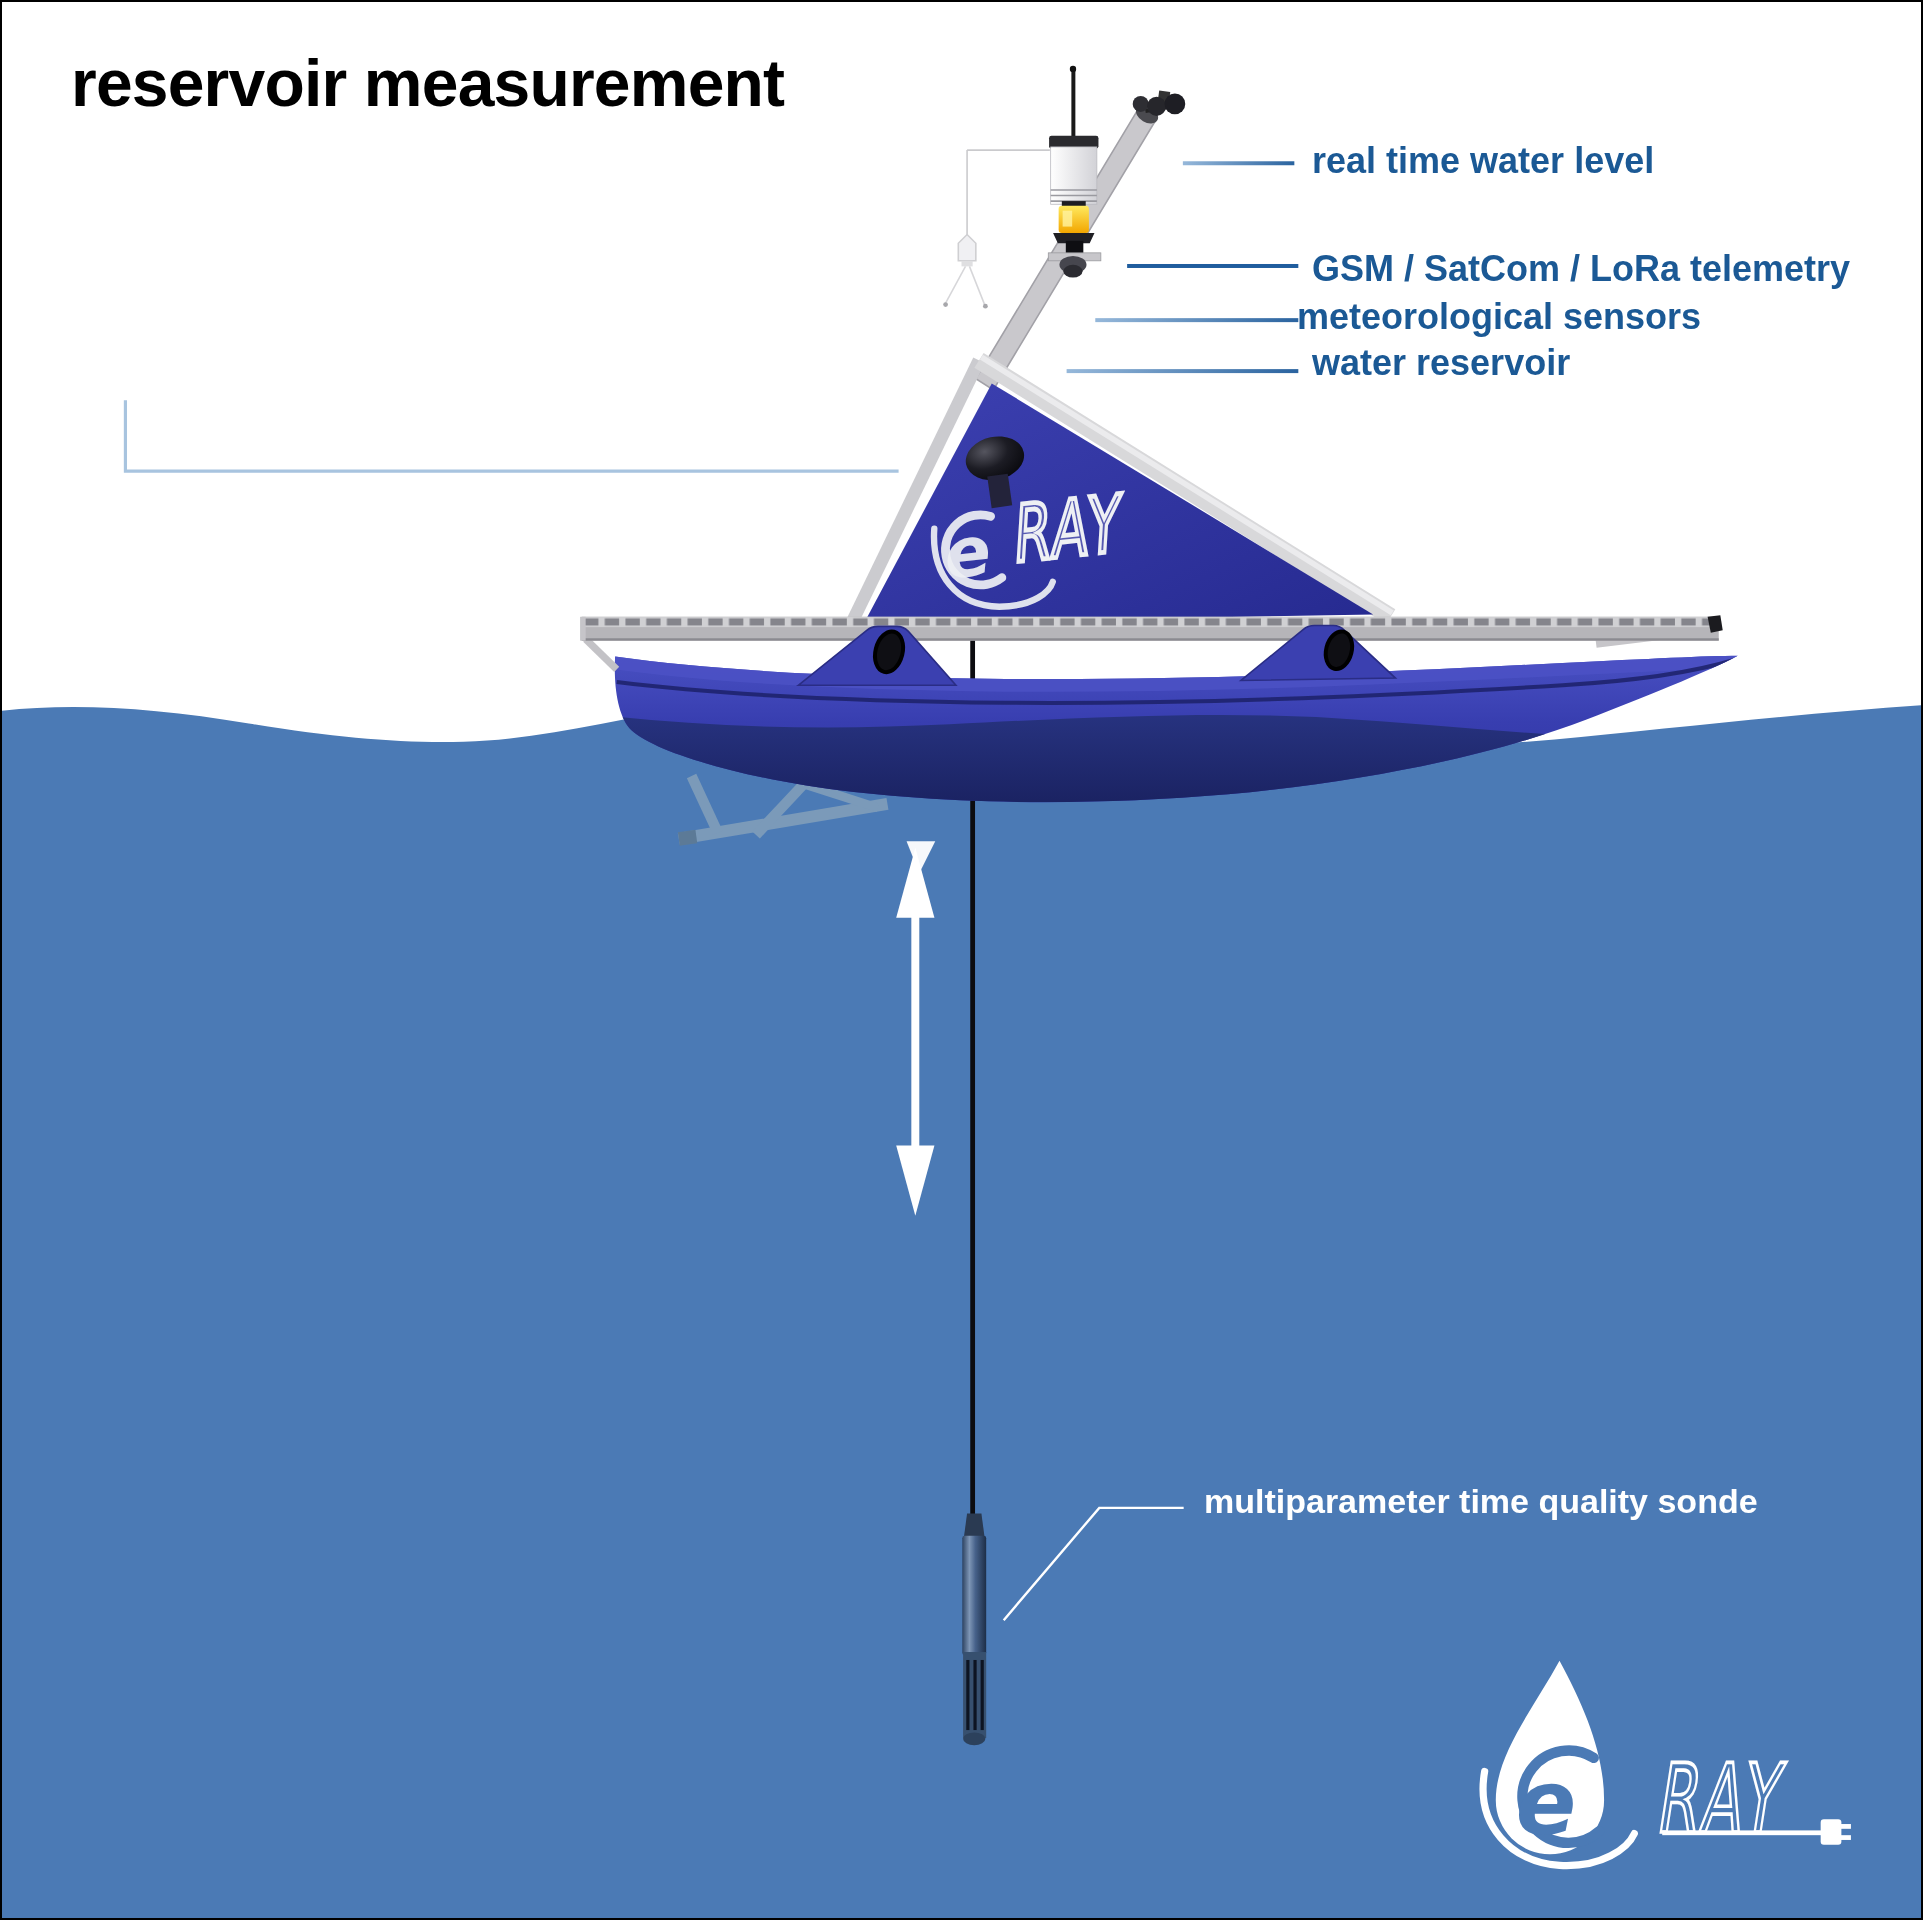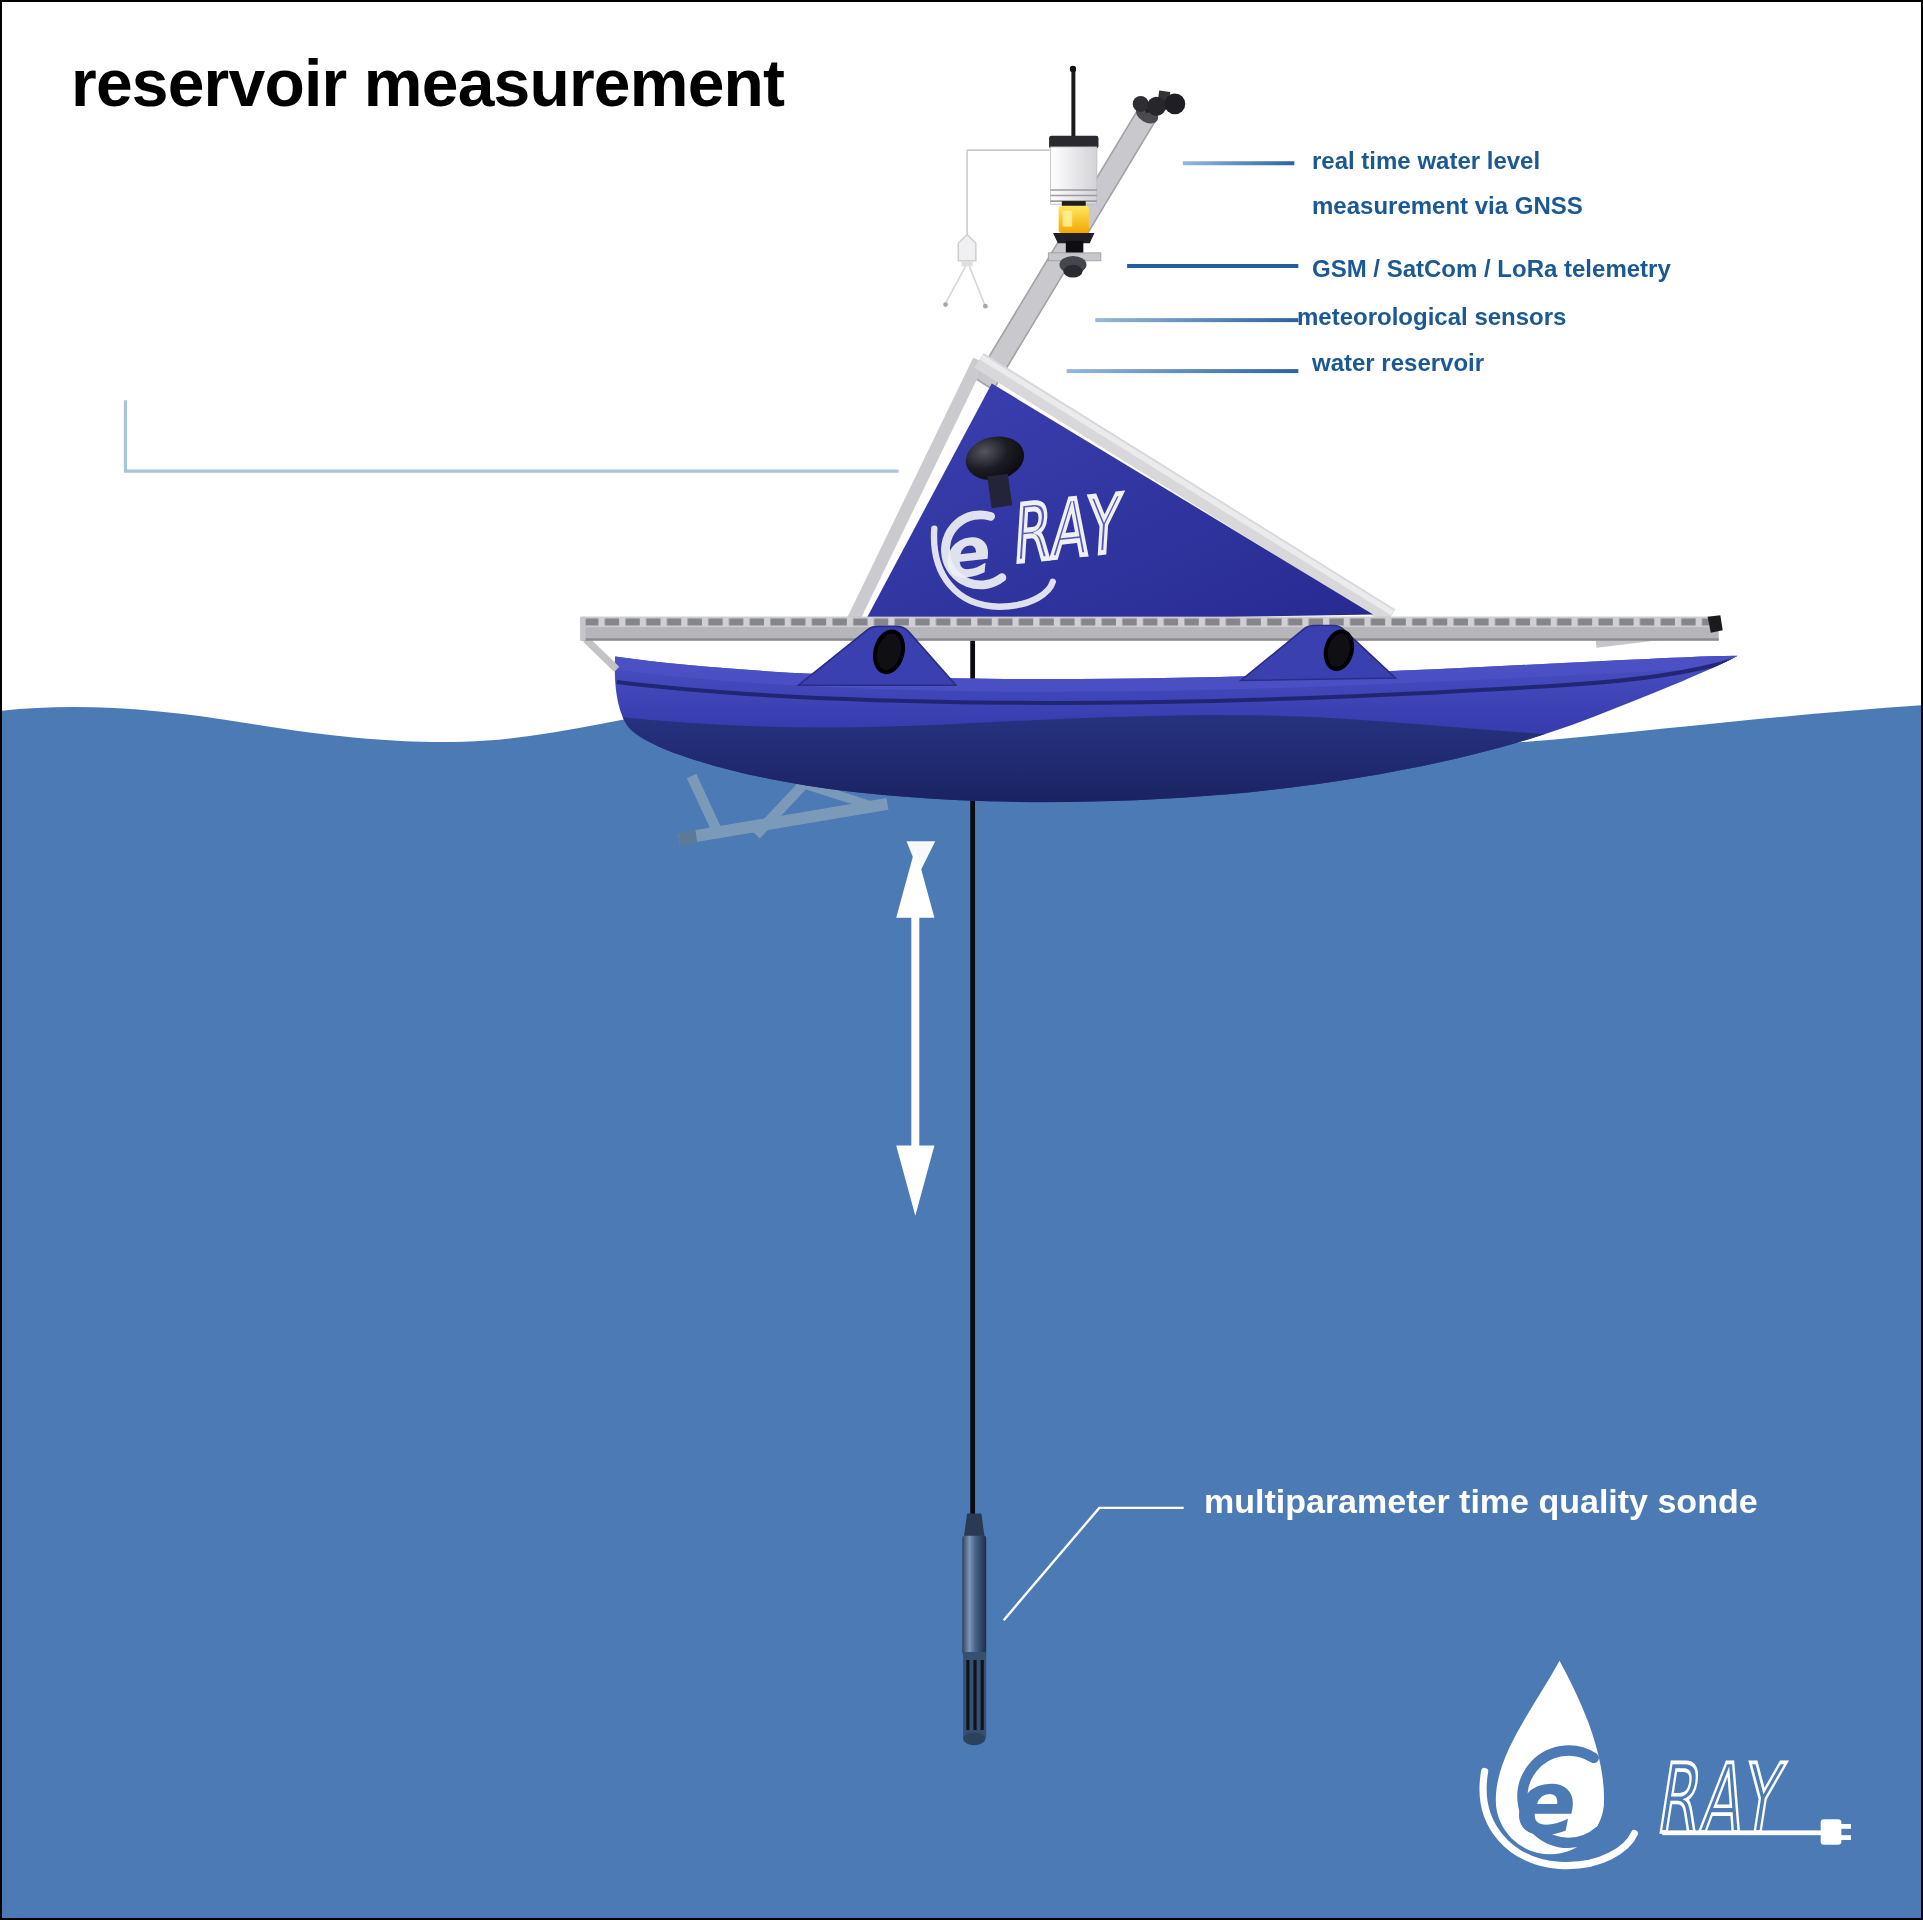--- a/index.html
+++ b/index.html
@@ -8,21 +8,21 @@
     width:1923px;height:1920px;
     background:#ffffff;
     border:2.4px solid #000;
     box-sizing:border-box;
     overflow:hidden;
     font-family:"Liberation Sans", sans-serif;
   }
   #scene{position:absolute;left:0;top:0;width:100%;height:100%;}
   .abs{position:absolute;}
   .blue-label{
-    color:#1b5995;font-weight:700;font-size:24px;line-height:45px;
+    color:#1b5995;font-weight:700;font-size:36px;line-height:45px;
     white-space:nowrap;letter-spacing:0px;
   }
   .white-label{
     color:#ffffff;font-weight:700;font-size:35px;line-height:41px;white-space:nowrap;
   }
   #title{
     left:69px;top:43px;font-size:66px;font-weight:800;color:#000000;
     letter-spacing:-0.8px;white-space:nowrap;
   }
   #label-power{left:70px;top:292px;}
@@ -225,21 +225,20 @@
       <rect x="2308" y="2302" width="14" height="6"></rect>
     </g>
   </g>
 </svg>
 
 <div id="title" class="abs">reservoir measurement</div>
 
 
 <div id="label-gnss" class="abs blue-label">
   <div>real time water level</div>
-  <div>measurement via GNSS</div>
 </div>
 
 <div id="label-telemetry" class="abs blue-label">GSM / SatCom / LoRa telemetry</div>
 <div id="label-meteo" class="abs blue-label">meteorological sensors</div>
 <div id="label-velocity" class="abs blue-label">water reservoir</div>
 
 
 <div id="label-sonde" class="abs white-label">multiparameter time quality sonde</div>
 
 </div>

